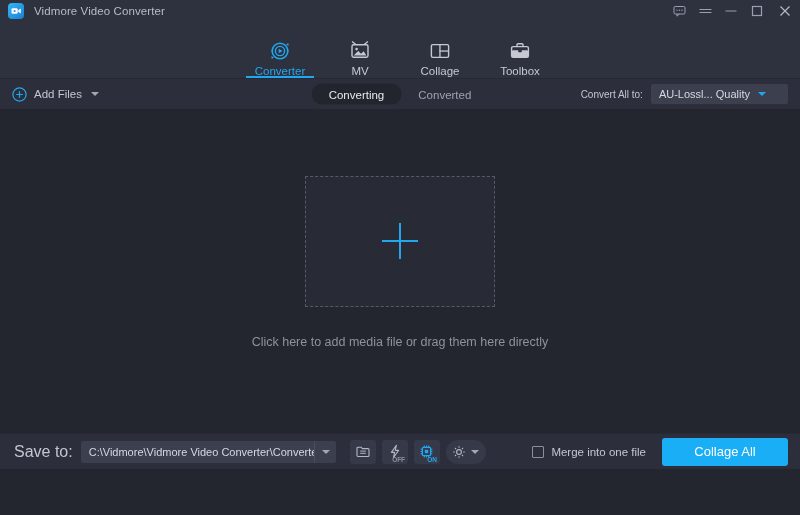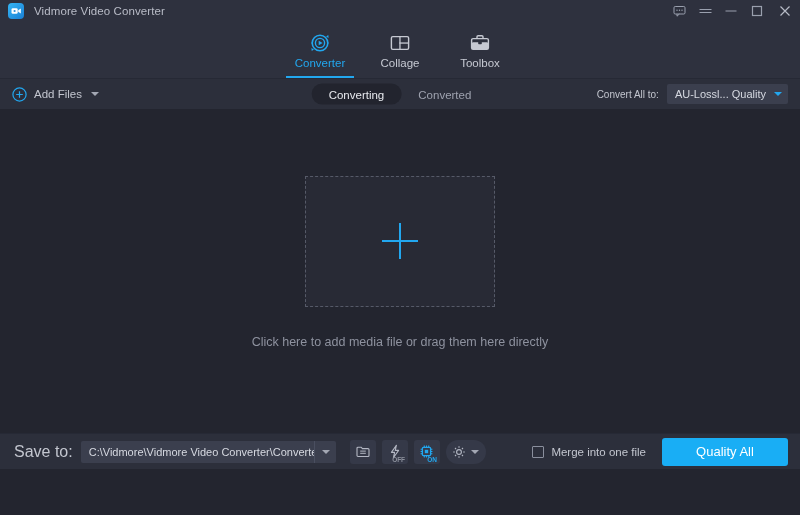--- a/index.html
+++ b/index.html
@@ -52,21 +52,21 @@
   .navbar {
     height: 56px; flex: 0 0 56px;
     background: #2e313e;
     display: flex; align-items: flex-end; justify-content: center;
     position: relative;
   }
   .tabs { display: flex; align-items: flex-end; gap: 0; }
   .tab {
     width: 80px; height: 56px;
     display: flex; flex-direction: column;
-    align-items: center; justify-content: center;
+    align-items: center; justify-content: flex-end;
     gap: 2px;
     position: relative;
     color: #c6c9d2;
   }
   .tab .tab-icon {
     height: 24px; display: flex; align-items: center; justify-content: center;
   }
   .tab .tab-icon svg { display: block; }
   .tab .tab-label { font-size: 11.5px; line-height: 13px; }
   .tab.active { color: #22a7ef; }
@@ -116,21 +116,21 @@
     margin-left: auto;
     display: flex; align-items: center; gap: 8px;
   }
   .cat-label { font-size: 10px; color: #c3c6cf; }
   .cat-select {
     height: 20px; min-width: 105px;
     background: #3b3f4e;
     border-radius: 2px;
     display: flex; align-items: center; justify-content: space-between;
     gap: 6px;
-    padding: 0 6px 0 8px;
+    padding: 0 22px 0 8px;
     font-size: 11px; color: #d6d9e1;
   }
 
   
   .content {
     flex: 1 1 auto;
     background: #23252f;
     display: flex; flex-direction: column;
     align-items: center; justify-content: center;
     gap: 0;
@@ -285,20 +285,31 @@
             <path d="M17.1 4.6 L19.3 3.0 L19.6 5.9 Z" fill="#22a7ef"></path>
             <path d="M4.9 17.4 L2.7 19.0 L2.4 16.1 Z" fill="#22a7ef"></path>
             <circle cx="11" cy="11" r="4.6" fill="none" stroke="#22a7ef" stroke-width="1.4"></circle>
             <path d="M9.7 8.8 L13.6 11 L9.7 13.2 Z" fill="#22a7ef"></path>
           </svg>
         </div>
         <div class="tab-label">Converter</div>
         <div class="tab-underline"></div>
       </div>
 
+      <div class="tab">
+        <div class="tab-icon">
+          <svg width="22" height="22" viewBox="0 0 22 22">
+            <path d="M6.5 4.2 L3.4 1.8 M15.5 4.2 L18.6 1.8" stroke="#c6c9d2" stroke-width="1.3" fill="none" stroke-linecap="round"></path>
+            <rect x="3" y="4.8" width="16" height="12.4" rx="1.6" fill="none" stroke="#c6c9d2" stroke-width="1.4"></rect>
+            <circle cx="7.6" cy="9.1" r="1.3" fill="#c6c9d2"></circle>
+            <path d="M4.6 15.6 L9.2 10.9 L12.1 13.8 L14.6 11.3 L17.4 15.6 Z" fill="#c6c9d2"></path>
+          </svg>
+        </div>
+        <div class="tab-label">MV</div>
+      </div>
 
       <div class="tab">
         <div class="tab-icon">
           <svg width="22" height="22" viewBox="0 0 22 22">
             <rect x="2.4" y="4.6" width="17.2" height="12.8" rx="1.4" fill="none" stroke="#c6c9d2" stroke-width="1.4"></rect>
             <rect x="10.3" y="4.6" width="1.3" height="12.8" fill="#c6c9d2"></rect>
             <rect x="10.3" y="10.4" width="9.3" height="1.3" fill="#c6c9d2"></rect>
           </svg>
         </div>
         <div class="tab-label">Collage</div>
@@ -405,17 +416,17 @@
         <span class="caret-down"></span>
       </div>
 
     </div>
 
     <div class="merge">
       <span class="checkbox"></span>
       <span>Merge into one file</span>
     </div>
 
-    <div class="convert-all-btn">Quality All</div>
+    <div class="convert-all-btn">Collage All</div>
 
   </div>
 
 </div>
 
 </body></html>

